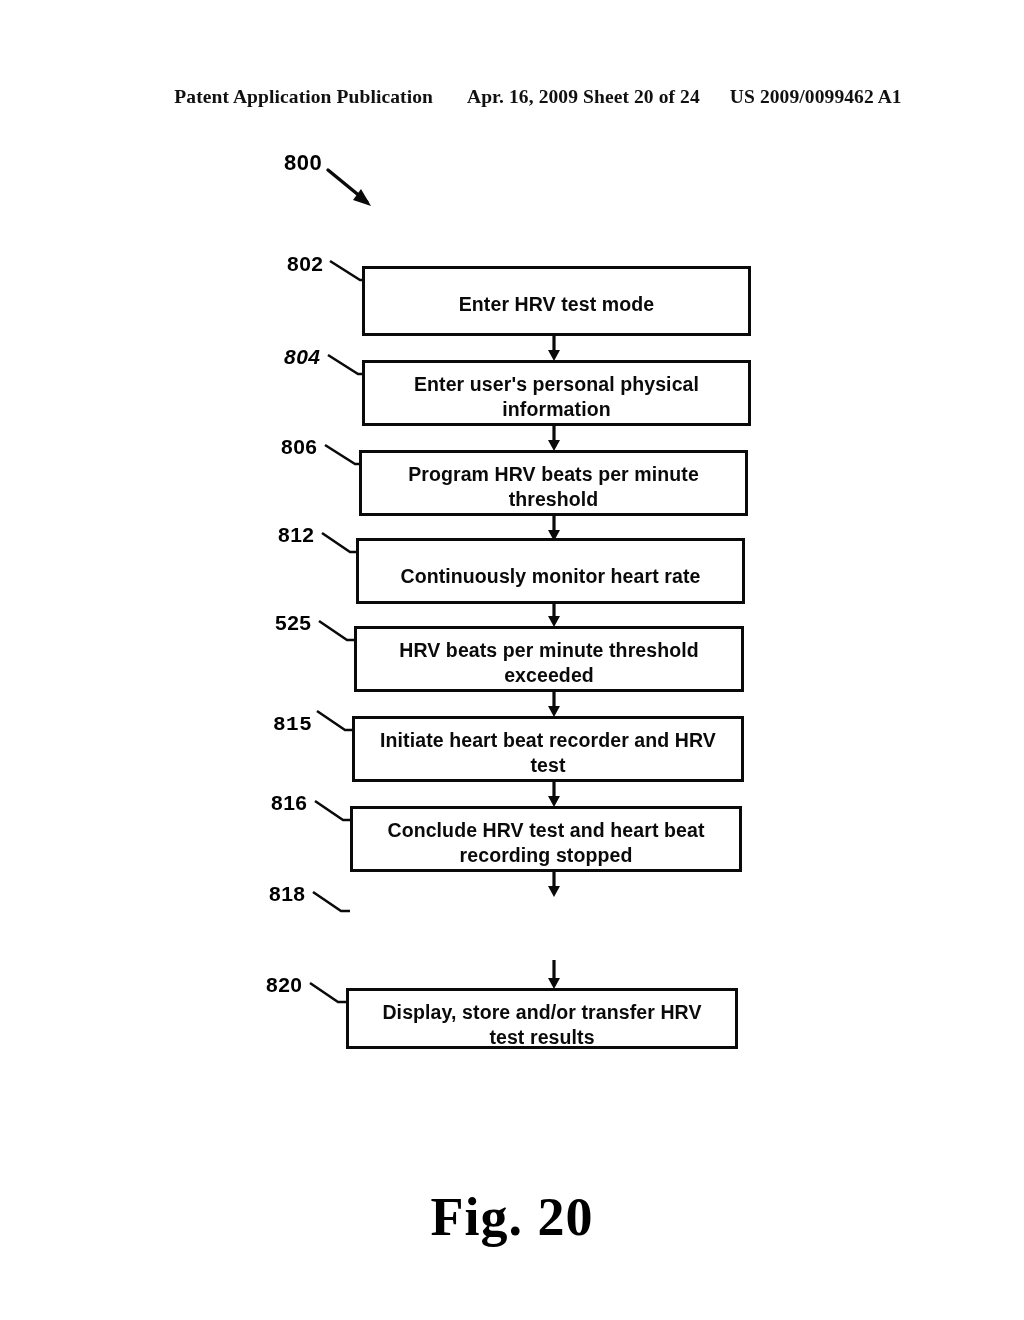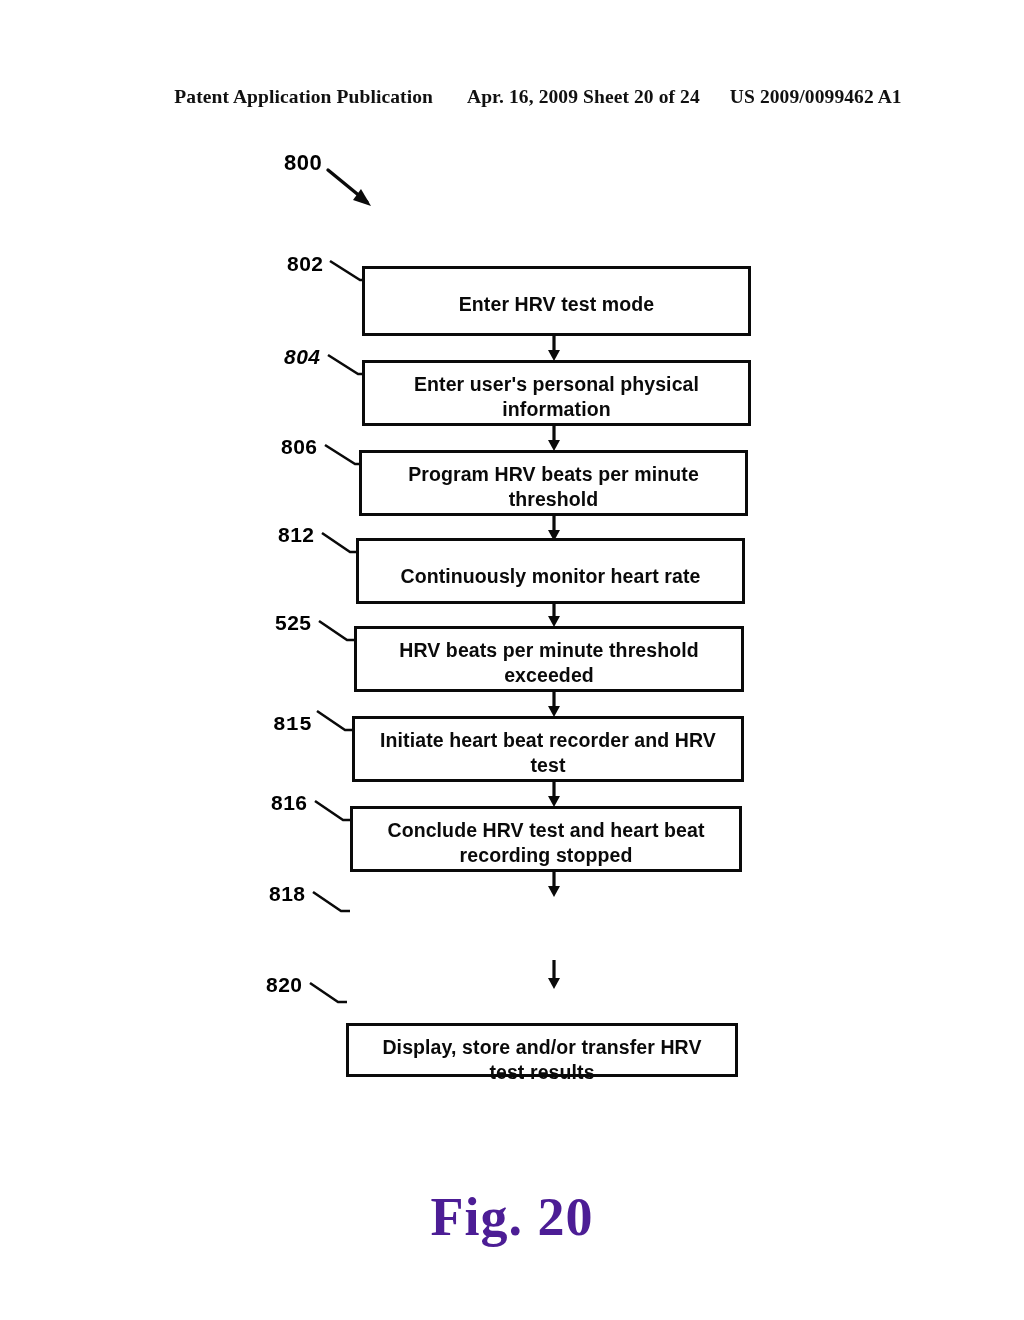--- a/index.html
+++ b/index.html
@@ -108,21 +108,21 @@
   #fig-caption {
     position: absolute;
     left: 0;
     top: 1186px;
     width: 1024px;
     text-align: center;
     font-family: "Liberation Serif", serif;
     font-weight: bold;
     font-size: 54px;
     letter-spacing: 1px;
-    color: #4c1d95;
+    color: #000000;
   }
 </style>
 </head>
 <body>
 
 <div id="page-header">
   <span class="seg">Patent Application Publication</span><span class="hgap-a"></span><span class="seg">Apr. 16, 2009  Sheet 20 of 24</span><span class="hgap-b"></span><span class="seg">US 2009/0099462 A1</span>
 </div>
 
 <div id="figure">
@@ -236,20 +236,20 @@
 
   <svg class="connector" style="left:545px; top:960px;" width="18" height="30" viewBox="0 0 18 30">
     <line x1="9" y1="0" x2="9" y2="21" stroke="#0a0a0a" stroke-width="3.2"></line>
     <polygon points="9,29 3,18 15,18" fill="#0a0a0a"></polygon>
   </svg>
 
   <div class="ref-num" style="left:266px; top:973px;">820</div>
   <svg class="leader" style="left:309px; top:980px;" width="38" height="28" viewBox="0 0 38 28">
     <polyline points="1,3 29,22 38,22" fill="none" stroke="#0a0a0a" stroke-width="2.6" stroke-linejoin="round"></polyline>
   </svg>
-  <div class="flow-box two-line" style="left:346px; top:1023px; width:392px; height:54px;">
+  <div class="flow-box two-line" style="left:346px; top:988px; width:392px; height:61px;">
     <span class="box-text">Display, store and/or transfer HRV
 test results</span>
   </div>
 
 </div>
 
 <div id="fig-caption">Fig. 20</div>
 
 </body></html>

